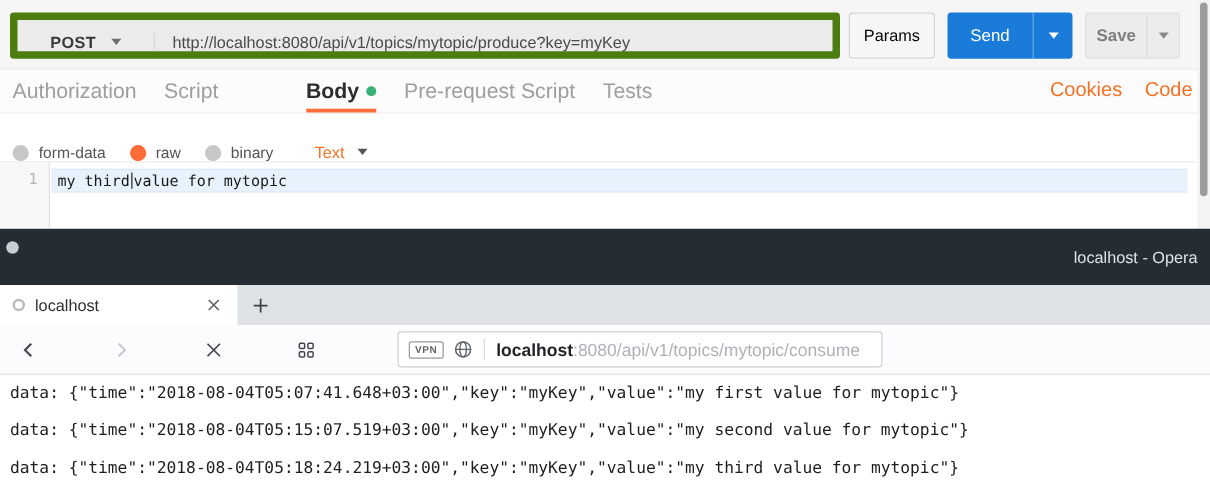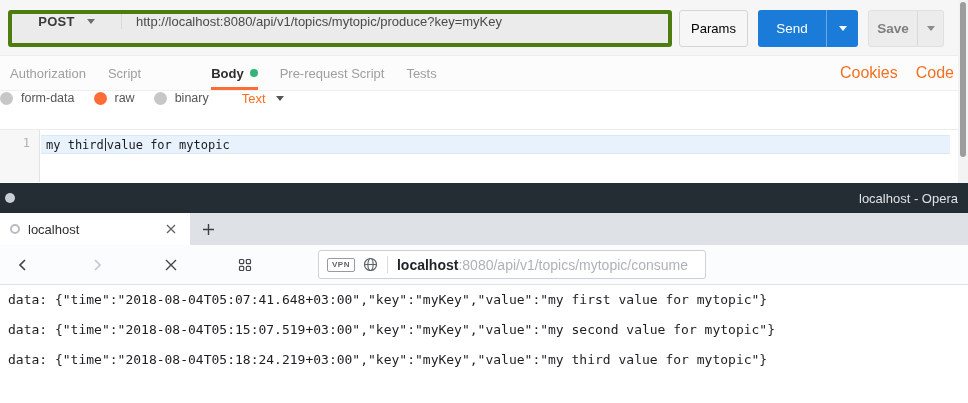--- a/index.html
+++ b/index.html
@@ -3,65 +3,65 @@
 <meta charset="utf-8">
 <style>
   * { margin:0; padding:0; box-sizing:border-box; }
   body { width:968px; height:403px; font-family:"Liberation Sans", sans-serif; background:#fff; overflow:hidden; }
   .screen { position:relative; width:968px; height:403px; }
 
   
   .postman { position:relative; width:968px; height:183px; background:#fff; }
 
   .pm-topbar { position:relative; height:56px; background:#f6f6f6; border-bottom:1px solid #ededed; }
-  .pm-methodurl { position:absolute; left:8px; top:10px; width:664px; height:37px; background:#ebebeb; border:4px solid #4d7c0f; border-radius:3px; display:flex; align-items:flex-start; }
+  .pm-methodurl { position:absolute; left:8px; top:10px; width:664px; height:37px; background:#ebebeb; border:6px solid #4d7c0f; border-radius:3px; display:flex; align-items:flex-end; }
   .pm-method { width:110px; display:flex; align-items:center; justify-content:center; gap:12px; border-right:1px solid #d9d9d9; cursor:pointer; }
   .pm-method-label { font-size:13px; font-weight:700; color:#3a3a3a; letter-spacing:.3px; }
   .caret-down { width:0; height:0; border-left:4px solid transparent; border-right:4px solid transparent; border-top:5px solid #6d6d6d; }
   .pm-url { flex:1; display:flex; align-items:center; padding-left:14px; font-size:13px; color:#4a4a4a; }
 
   .pm-params { position:absolute; left:679px; top:10px; width:69px; height:37px; background:transparent; border:1px solid #d5d5d5; border-radius:3px; font-size:13px; color:#000000; display:flex; align-items:center; justify-content:center; cursor:pointer; }
 
   .pm-send-group { position:absolute; left:758px; top:10px; width:100px; height:37px; background:#1a7cd8; border-radius:3px; display:flex; }
   .pm-send-main { width:69px; display:flex; align-items:center; justify-content:center; color:#fff; font-size:13.5px; border-right:1px solid rgba(255,255,255,.35); cursor:pointer; }
   .pm-send-caret { flex:1; display:flex; align-items:center; justify-content:center; cursor:pointer; }
   .pm-send-caret .caret-down { border-top-color:#fff; }
 
   .pm-save-group { position:absolute; left:868px; top:10px; width:76px; height:37px; background:#ececec; border:1px solid #e0e0e0; border-radius:3px; display:flex;font-weight:bold; }
   .pm-save-main { width:49px; display:flex; align-items:center; justify-content:center; color:#7f7f7f; font-size:13.5px; border-right:1px solid #d8d8d8; cursor:pointer; }
   .pm-save-caret { flex:1; display:flex; align-items:center; justify-content:center; cursor:pointer; }
   .pm-save-caret .caret-down { border-top-color:#8a8a8a; }
 
   .pm-tabs { position:relative; height:35px; background:#fcfcfc; border-bottom:1px solid #efefef; display:flex; align-items:stretch; padding-left:10px; }
-  .pm-tab { display:flex; align-items:center; gap:6px; font-size:13px; color:#9e9e9e; margin-right:22px; cursor:pointer; border-bottom:3px solid transparent; padding-top:3px; }
+  .pm-tab { display:flex; align-items:center; gap:6px; font-size:17px; color:#9e9e9e; margin-right:22px; cursor:pointer; border-bottom:3px solid transparent; padding-top:3px; }
   .pm-tab.active { color:#2d2d2d; font-weight:700; border-bottom-color:#ff6c37;margin-left:48px; }
   .body-dot { width:8px; height:8px; border-radius:50%; background:#36b376; }
   .pm-links { position:absolute; right:14px; top:0; height:100%; display:flex; align-items:center; gap:18px; }
   .pm-link { font-size:16px; color:#f47023; cursor:pointer; }
 
-  .pm-modes { height:38px; background:#fff; display:flex; align-items:flex-start; }
+  .pm-modes { height:38px; background:#fff; display:flex; align-items:flex-end; padding-left:10px; }
   .pm-mode { display:flex; align-items:center; gap:8px; cursor:pointer; margin-right:19px; }
   .radio { width:13px; height:13px; border-radius:50%; background:#c7c7c7; }
   .radio.selected { background:#ff6c37; }
   .pm-mode-label { font-size:12.5px; color:#555; }
   .pm-rawtype { display:flex; align-items:center; gap:10px; margin-left:14px; cursor:pointer; }
   .pm-rawtype-label { font-size:13px; color:#f47023; }
   .pm-rawtype .caret-down { border-top-color:#555; }
 
   .pm-editor { position:relative; height:53px; background:#fff; border-top:1px solid #ececec; font-family:"DejaVu Sans Mono", monospace; }
   .pm-gutter { position:absolute; left:0; top:0; bottom:0; width:40px; background:#f7f7f7; border-right:1px solid #e3e3e3; }
   .pm-linenum { display:block; text-align:right; padding:6px 9px 0 0; font-size:12px; color:#b3b3b3; }
   .pm-activeline { position:absolute; left:41px; right:18px; top:5px; height:19px; background:#e8f2fd; border-top:1px solid #d9e9fa; border-bottom:1px solid #d9e9fa; display:flex; align-items:center; padding-left:5px; font-size:12px; color:#1a1a1a; cursor:text; }
   .pm-cursor { display:inline-block; width:1px; height:13px; background:#2b2b2b; margin:0 1px; }
 
   .pm-scrollbar-track { position:absolute; right:0; top:0; width:10px; height:183px; background:#f3f3f3; }
   .pm-scrollbar-thumb { position:absolute; right:2px; top:2px; width:6px; height:155px; background:#9d9d9d; border-radius:3px; cursor:grab; }
 
   
-  .op-titlebar { position:relative; height:30px; background:#232d33; }
+  .op-titlebar { position:relative; height:45px; background:#232d33; }
   .op-titlebar-dot { position:absolute; left:5px; top:10px; width:10px; height:10px; border-radius:50%; background:#c9ced2; }
   .op-title { position:absolute; right:10px; top:0; height:100%; display:flex; align-items:center; font-size:13px; color:#dfe3e6; }
 
   .op-tabbar { position:relative; height:32px; background:#dee1e6; display:flex; align-items:stretch; }
   .op-tab { width:190px; background:#fff; display:flex; align-items:center; padding:0 10px; cursor:pointer; }
   .op-favicon { width:10px; height:10px; border:2px solid #b9bdc1; border-radius:50%; flex:none; }
   .op-tab-title { flex:1; margin-left:8px; font-size:13px; color:#2c2e31; white-space:nowrap; overflow:hidden; }
   .op-tab-close { flex:none; width:18px; height:18px; display:flex; align-items:center; justify-content:center; cursor:pointer; }
   .op-newtab { width:36px; display:flex; align-items:center; justify-content:center; cursor:pointer; }
 

